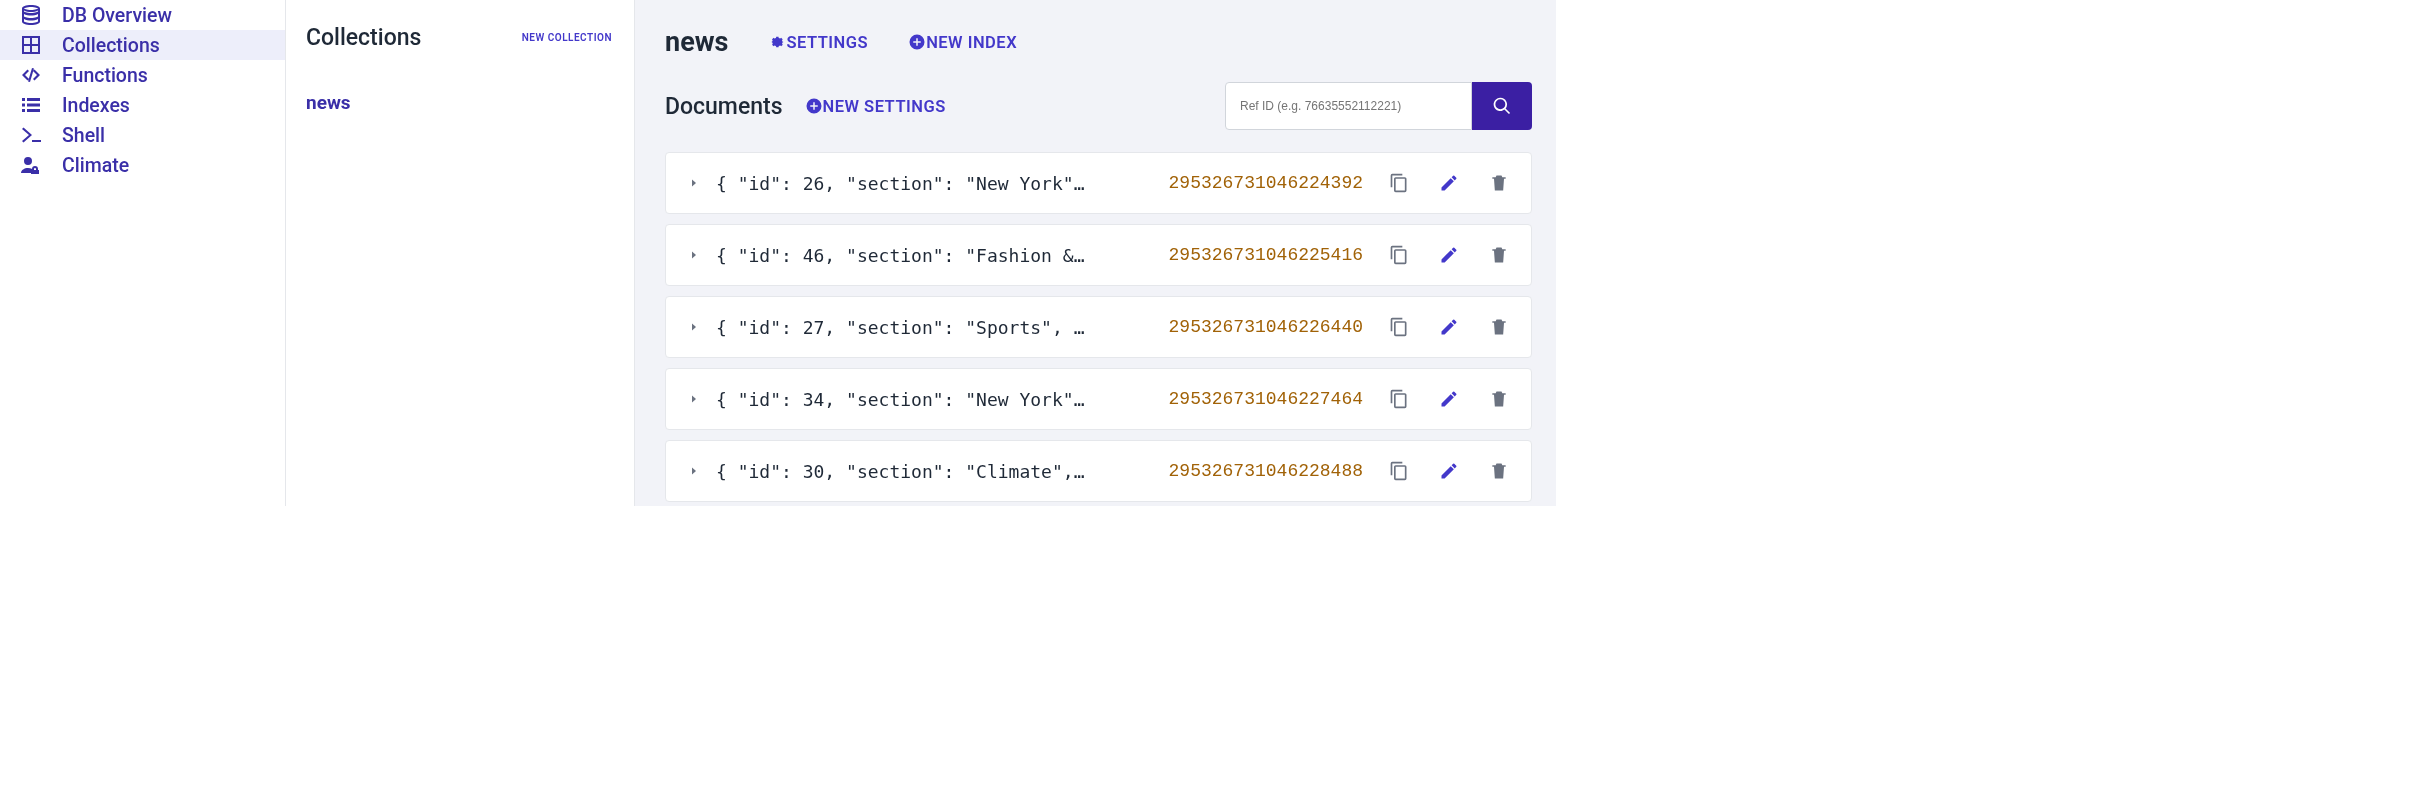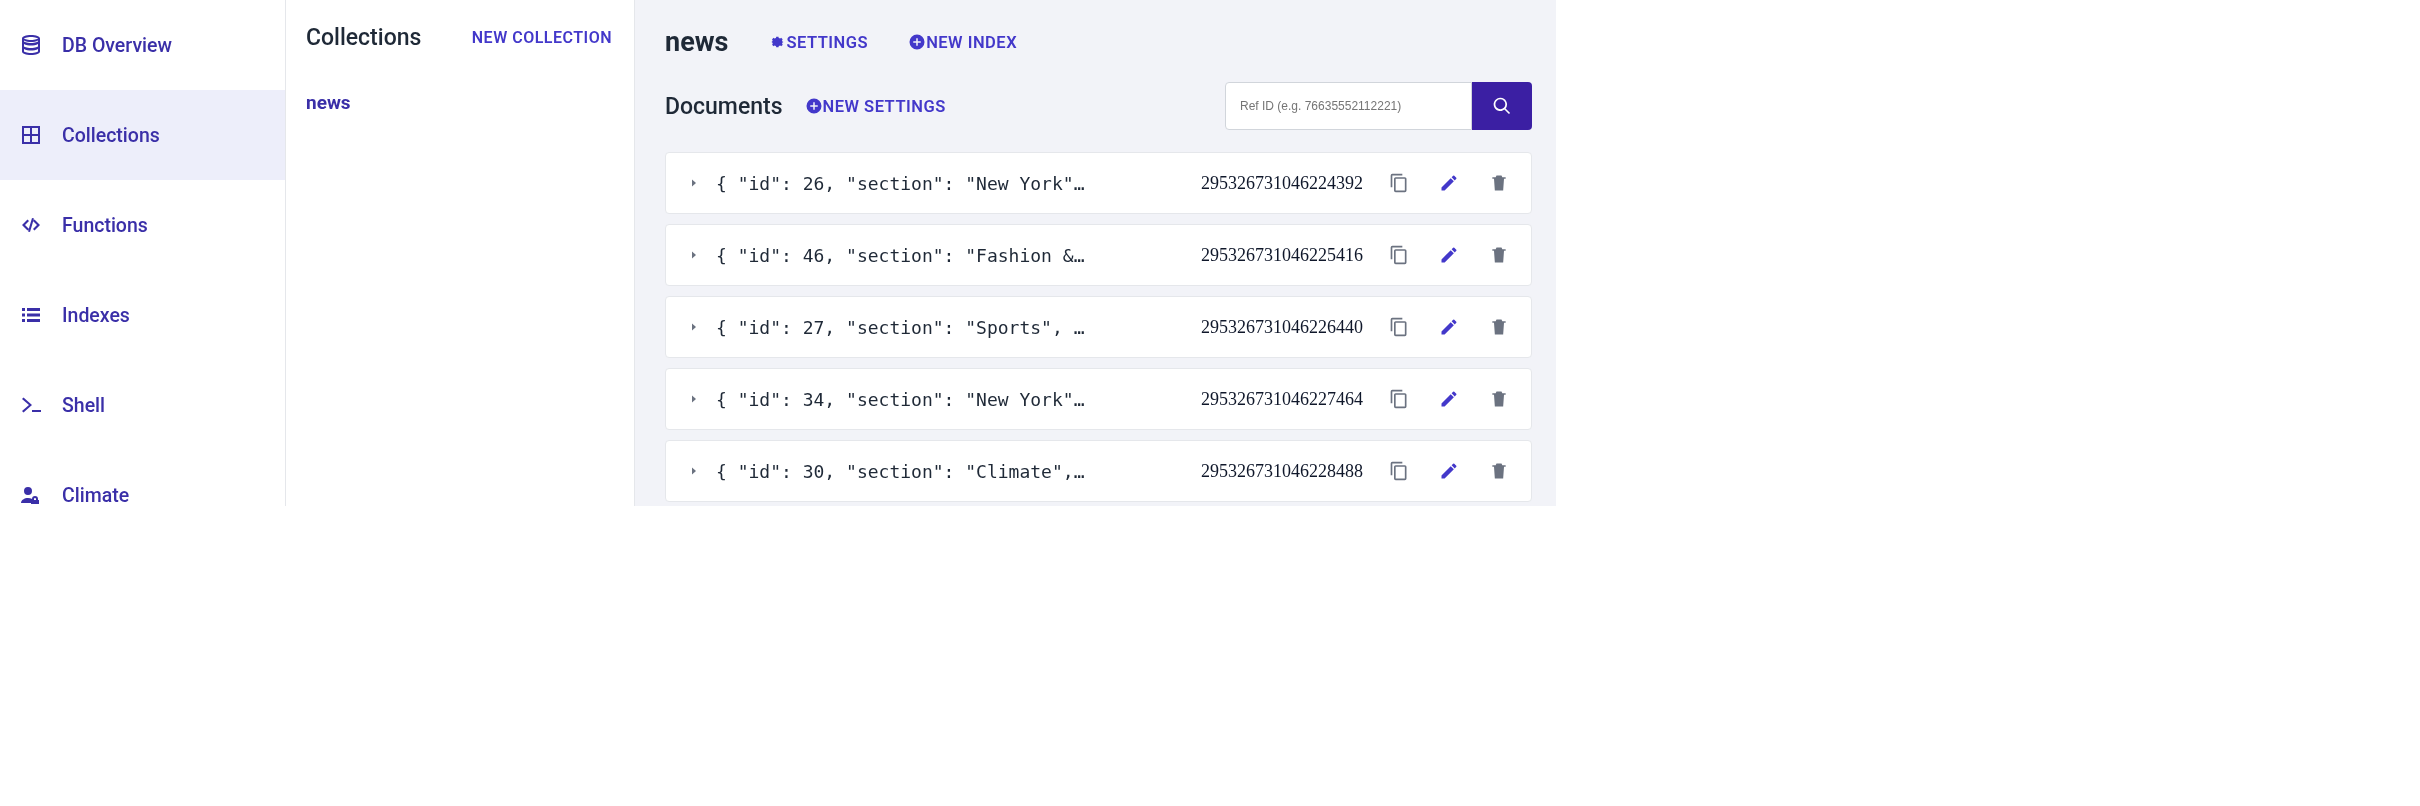--- a/index.html
+++ b/index.html
@@ -19,21 +19,21 @@
     
     .sidebar {
       width: 286px;
       border-right: 1px solid #e5e7eb;
       background: #fff;
       flex-shrink: 0;
     }
     .sidebar-item {
       display: flex;
       align-items: center;
-      padding: 32px 18px;
+      padding: 2px 18px;
       gap: 18px;
       color: #3a2fa8;
       font-size: 19.5px;
       font-weight: 500;
       cursor: pointer;
     }
     .sidebar-item.active {
       background: #edeefa;
     }
     .sidebar-icon {
@@ -62,21 +62,21 @@
       align-items: center;
       justify-content: space-between;
       padding: 0 22px 24px 20px;
     }
     .collections-title {
       font-size: 23px;
       font-weight: 500;
       color: #1f2937;
     }
     .new-collection-btn {
-      font-size: 16px;
+      font-size: 10px;
       font-weight: 600;
       color: #4338ca;
       letter-spacing: 0.5px;
       cursor: pointer;
     }
     .collection-item {
       padding: 16px 20px;
       font-size: 19px;
       font-weight: 700;
       color: #3a2fa8;
@@ -198,22 +198,22 @@
       font-size: 18px;
       color: #1f2937;
       font-family: ui-monospace, "SF Mono", Menlo, monospace;
       white-space: nowrap;
       overflow: hidden;
       text-overflow: ellipsis;
       max-width: 370px;
     }
     .doc-id {
       font-size: 18px;
-      color: #0f172a;
-      font-family: Liberation Serif, serif;
+      color: #a16207;
+      font-family: Liberation Mono, monospace;
       margin-left: auto;
       margin-right: 10px;
     }
     .doc-actions {
       display: flex;
       gap: 30px;
     }
     .doc-action-btn {
       width: 20px;
       height: 20px;

